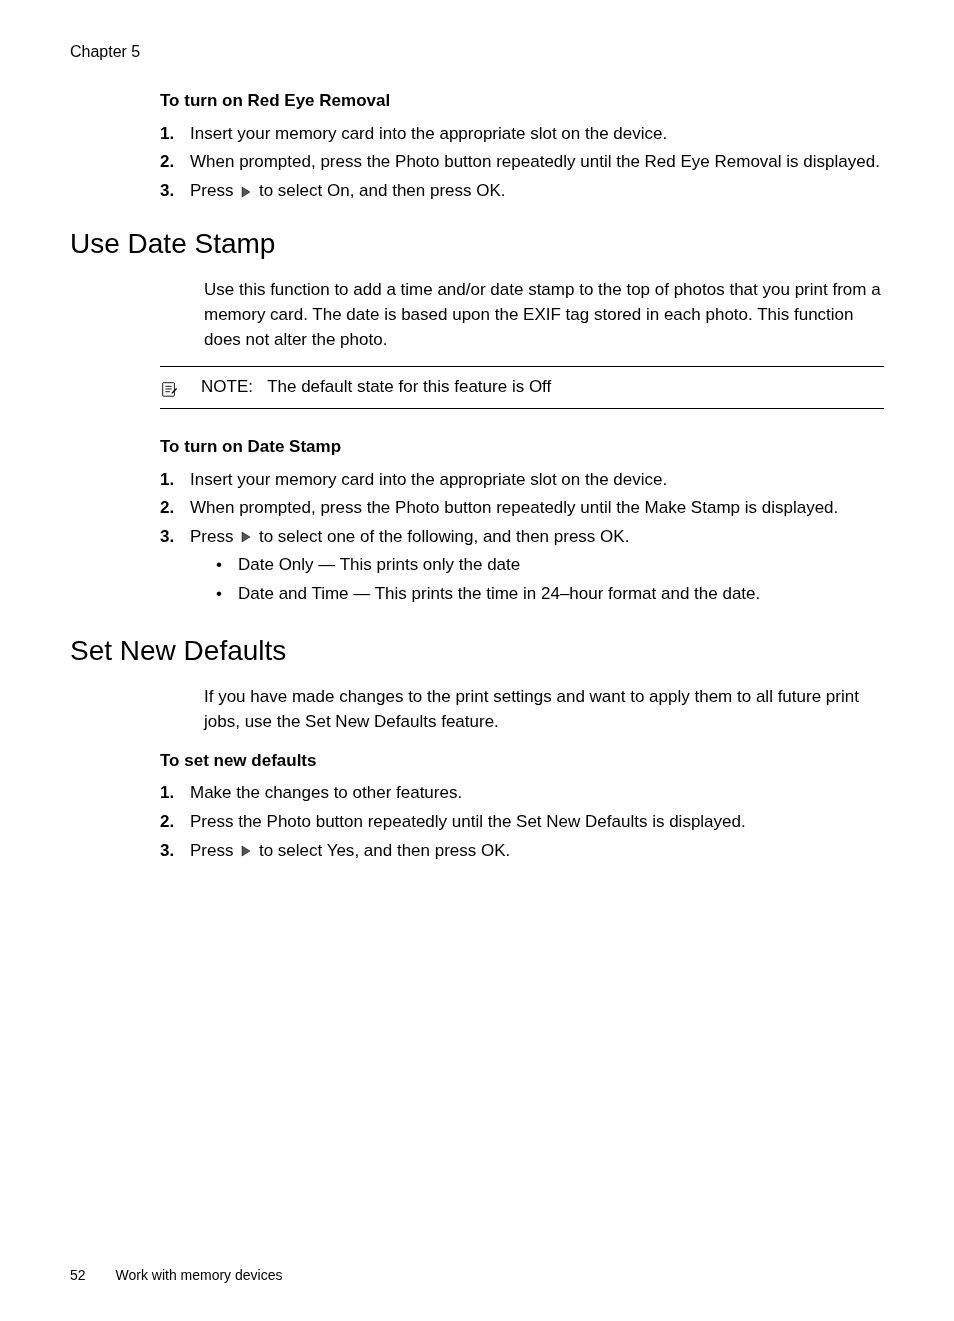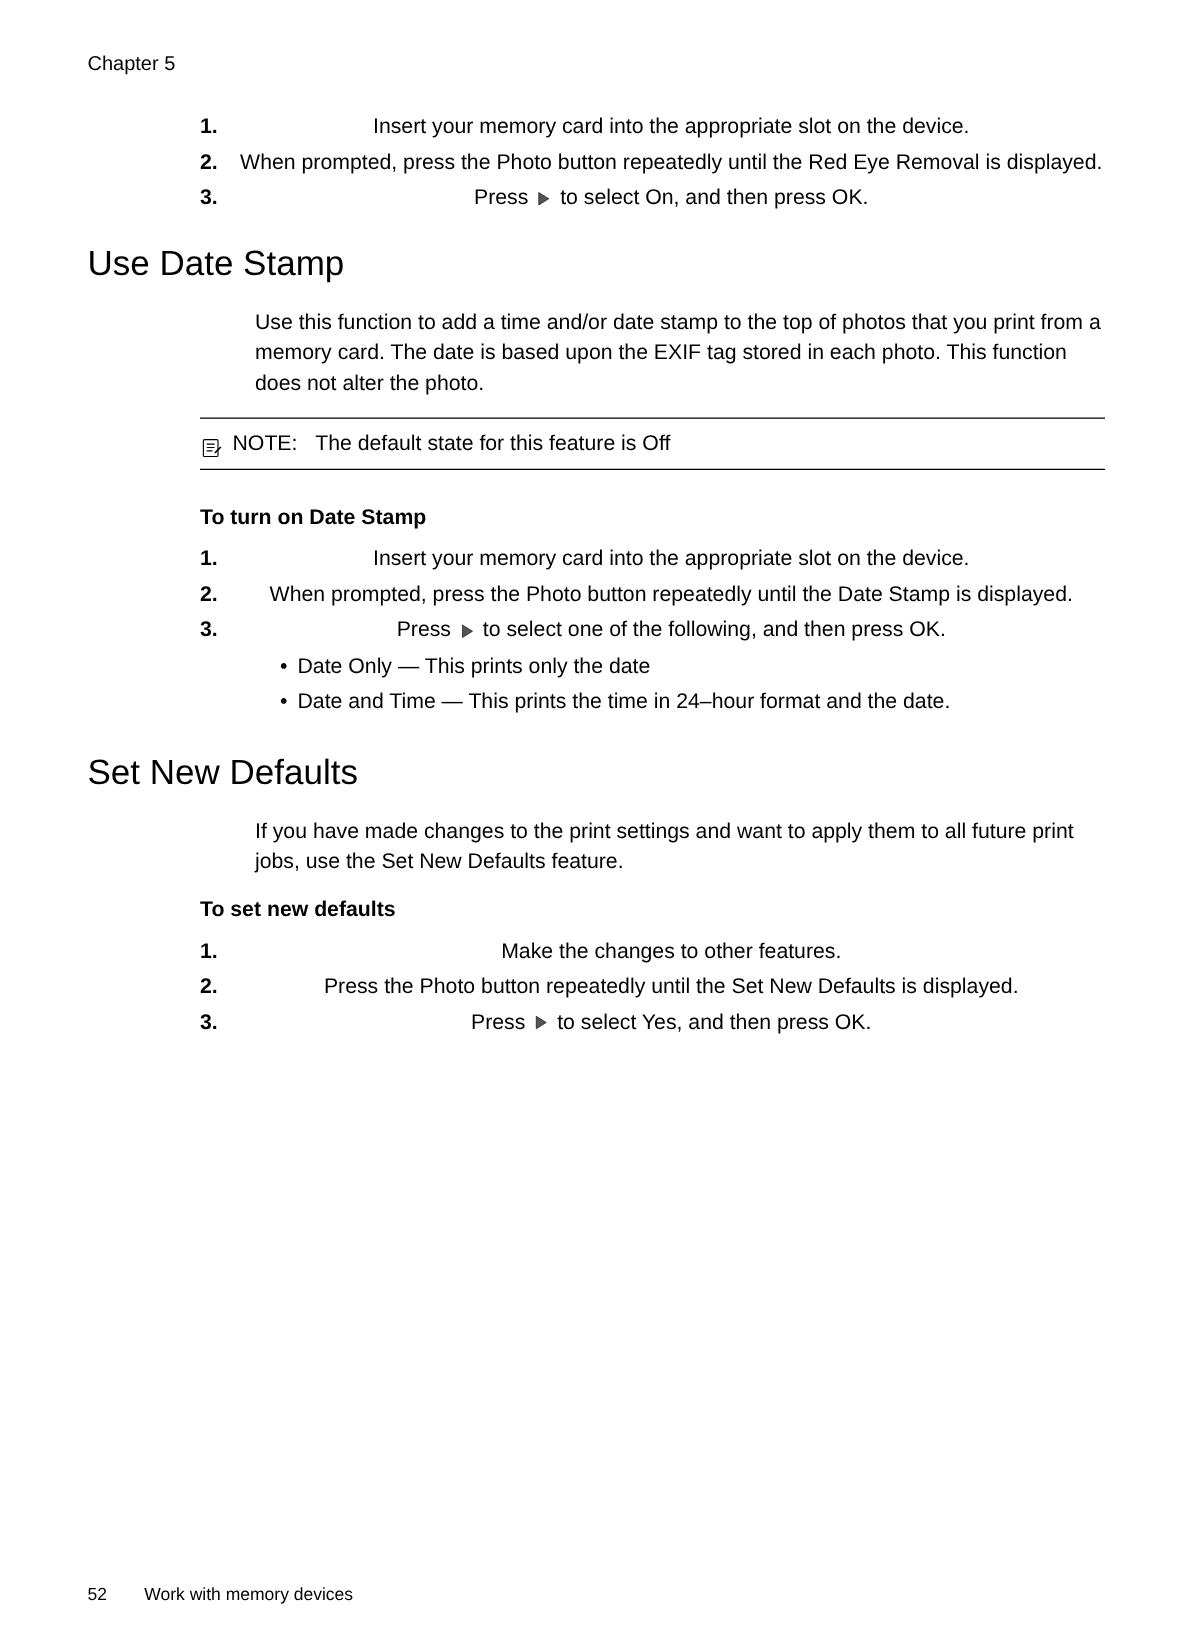--- a/index.html
+++ b/index.html
@@ -34,39 +34,39 @@
     ol.steps > li {
       display: flex;
       margin-bottom: 4px;
       align-items: flex-start;
     }
     .step-num {
       font-weight: bold;
       width: 30px;
       flex-shrink: 0;
     }
-    .step-body { flex: 1; line-height: 1.45; text-align: center; }
+    .step-body { flex: 1; line-height: 1.45; }
     .bold { font-weight: normal; }
     .h1-section {
       font-size: 28px;
       font-weight: normal;
       margin-bottom: 14px;
     }
     .para {
       margin-bottom: 14px;
       margin-left: 44px;
     }
     .note-box {
       border-top: 1px solid #000;
       border-bottom: 1px solid #000;
       padding: 8px 0 8px 0;
       margin: 6px 0 26px 0;
       display: flex;
-      align-items: flex-end;
-      gap: 8px;
+      align-items: center;
+      gap: 23px;
     }
     .note-icon {
       width: 18px;
       height: 18px;
       flex-shrink: 0;
       margin-top: 2px;
     }
     ul.bullets {
       list-style: none;
       margin-top: 4px;
@@ -92,20 +92,21 @@
       font-size: 14px;
     }
     .footer .pnum { margin-right: 26px; }
   </style>
 </head>
 <body>
 
 <div class="chapter-label">Chapter 5</div>
 
 <div class="indent-block">
+  <div class="subheading">To turn on Red Eye Removal</div>
   <ol class="steps">
     <li>
       <span class="step-num">1.</span>
       <span class="step-body">Insert your memory card into the appropriate slot on the device.</span>
     </li>
     <li>
       <span class="step-num">2.</span>
       <span class="step-body">
         <span>When prompted, press the </span><span class="bold">Photo</span><span> button repeatedly until the </span><span class="bold">Red Eye Removal</span><span> is displayed.</span>
       </span>
@@ -141,21 +142,21 @@
 
   <div class="subheading">To turn on Date Stamp</div>
   <ol class="steps">
     <li>
       <span class="step-num">1.</span>
       <span class="step-body">Insert your memory card into the appropriate slot on the device.</span>
     </li>
     <li>
       <span class="step-num">2.</span>
       <span class="step-body">
-        <span>When prompted, press the </span><span class="bold">Photo</span><span> button repeatedly until the </span><span class="bold">Date Stamp</span><span> is displayed.</span>
+        <span>When prompted, press the </span><span class="bold">Photo</span><span> button repeatedly until the </span><span class="bold">Make Stamp</span><span> is displayed.</span>
       </span>
     </li>
     <li>
       <span class="step-num">3.</span>
       <span class="step-body">
         <span>Press </span><svg class="arrow-icon" width="12" height="12" viewBox="0 0 12 12">
             <path d="M2 1 L10 6 L2 11 Z" fill="#555" stroke="#000" stroke-width="0.5"></path>
           </svg><span> to select one of the following, and then press </span><span class="bold">OK</span><span>.</span>
         <ul class="bullets">
           <li>

